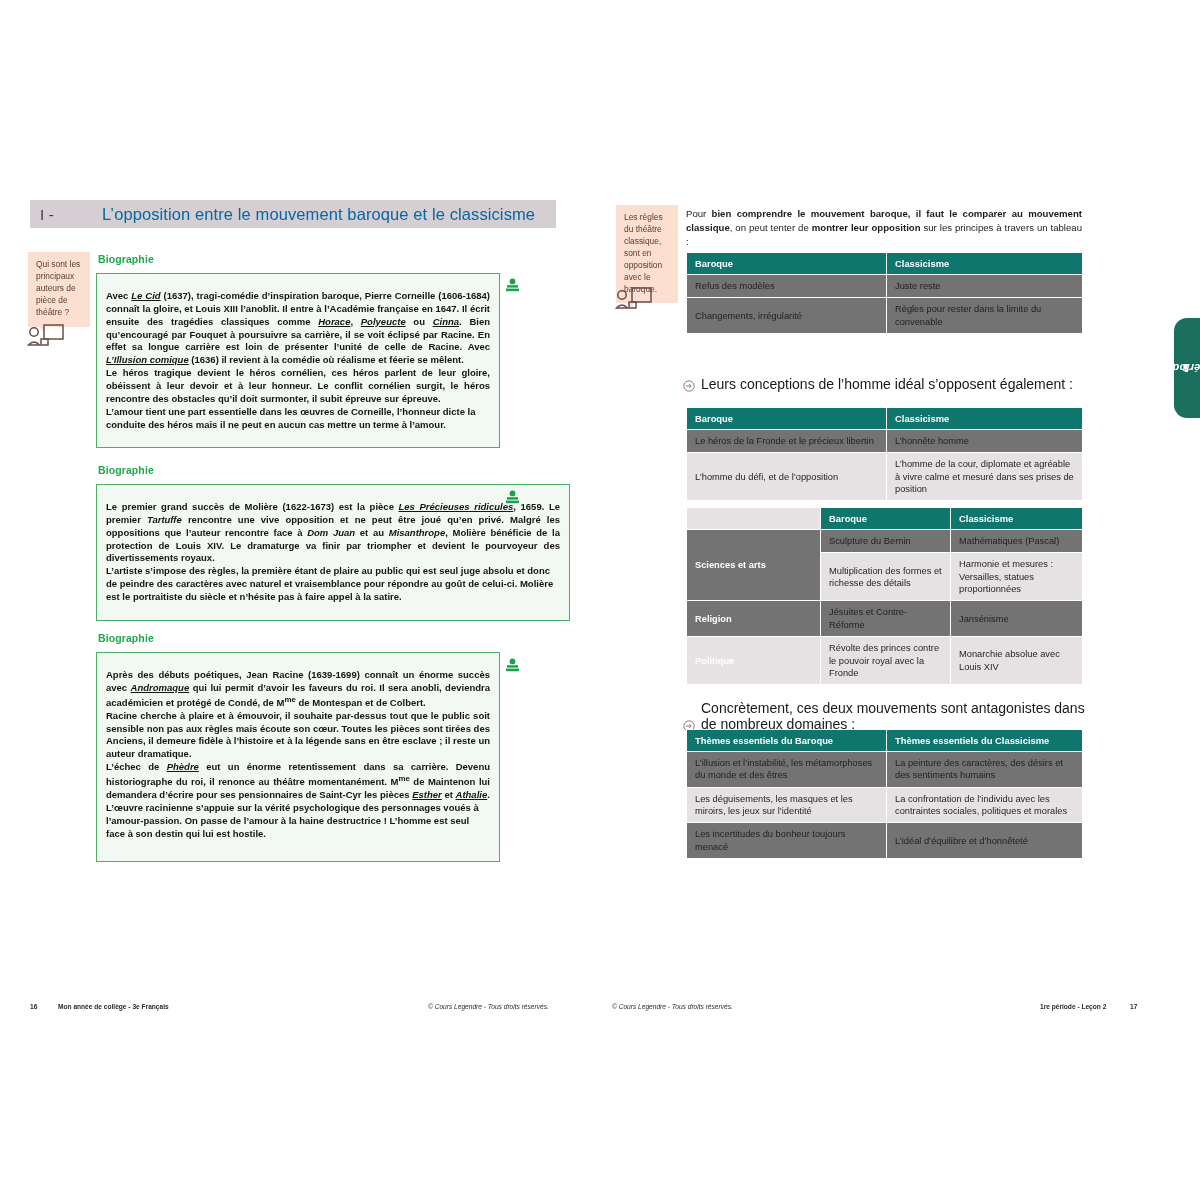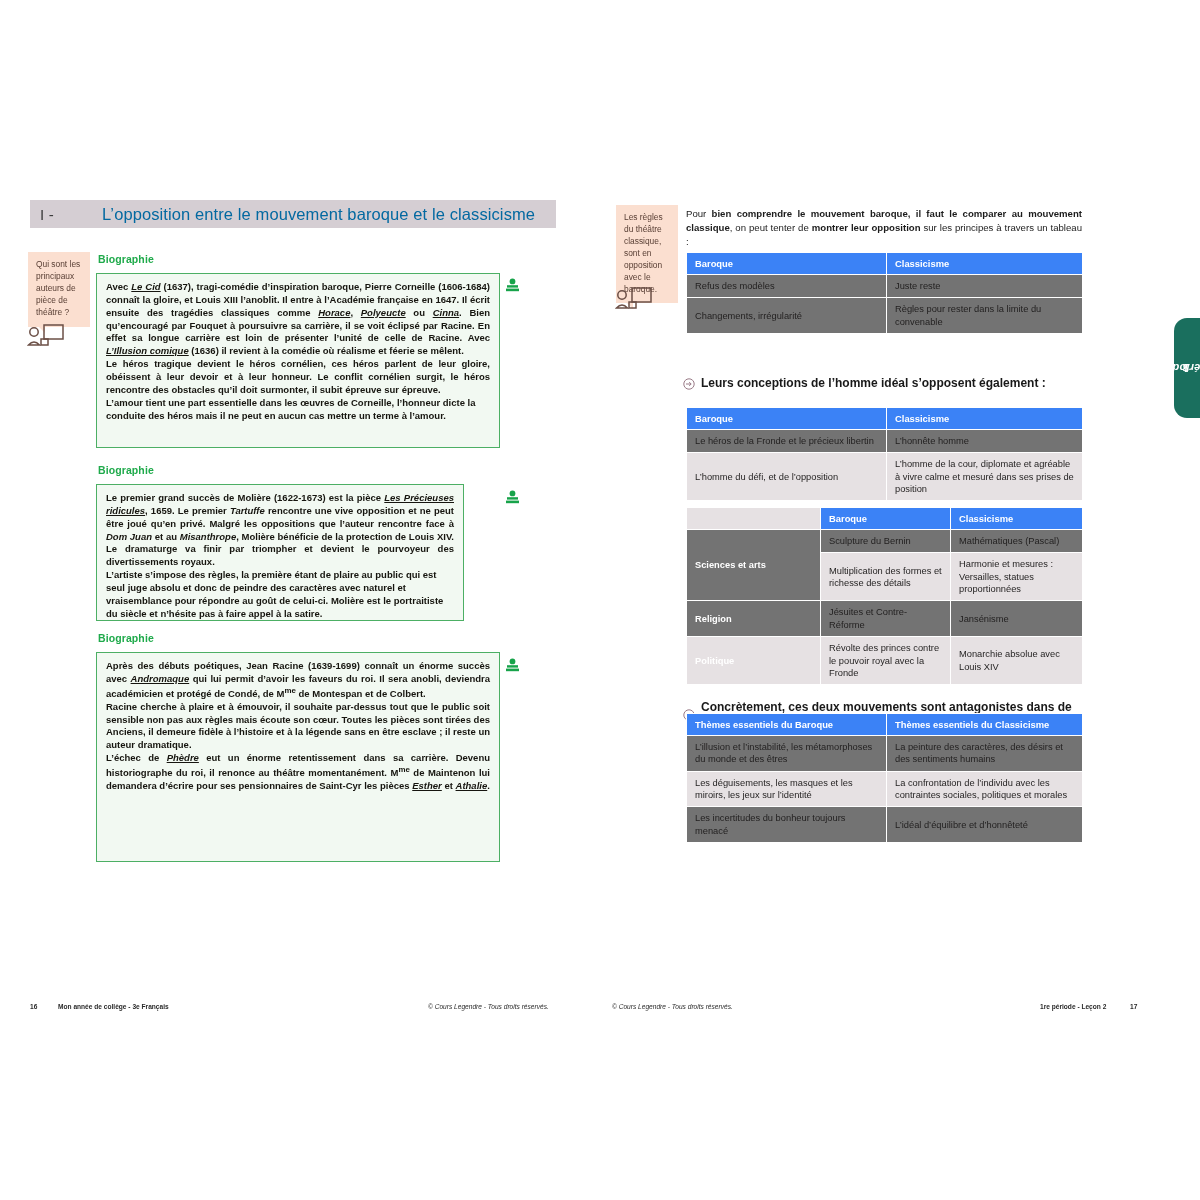--- a/index.html
+++ b/index.html
@@ -90,21 +90,21 @@
     color: #1faa4b;
     letter-spacing: .1px;
   }
 
   
   .green-box {
     position: absolute;
     border: 1px solid #4caf64;
     background: #f2f9f2;
     box-sizing: border-box;
-    padding: 7px 9px 7px 9px;
+    padding: 16px 9px 7px 9px;
   }
   .green-box p {
     margin: 0;
     font-size: 9.5px;
     line-height: 1.355;
     font-weight: bold;
     color: #16150f;
     text-align: justify;
     text-justify: inter-word;
   }
@@ -132,21 +132,21 @@
   .intro-text b { font-weight: bold; }
 
   table.cmp {
     position: absolute;
     border-collapse: collapse;
     table-layout: fixed;
     font-size: 9.3px;
     color: #211f1f;
   }
   table.cmp th {
-    background: #3b82f6;
+    background: #0f766e;
     color: #ffffff;
     font-weight: bold;
     text-align: left;
     padding: 5px 8px;
     font-size: 9.4px;
     border: 1px solid #ffffff;
   }
   table.cmp td {
     padding: 5px 8px;
     vertical-align: middle;
@@ -159,24 +159,24 @@
     background: #a2848f;
     color: #ffffff;
     font-weight: bold;
     vertical-align: middle;
   }
   table.cmp th.blank { background: #e6e1e3; border-color:#ffffff; }
 
   .bullet-line {
     position: absolute;
     display: flex;
-    align-items: center;
+    align-items: flex-end;
     gap: 6px;
-    font-size: 12px;
-    font-weight: bold;
+    font-size: 14px;
+    font-weight: normal;
     color: #191919;
   }
   .circ-arrow {
     width: 12px; height: 12px;
     flex: 0 0 12px;
     margin-top: 1px;
   }
 
   
   .side-tab {
@@ -242,35 +242,36 @@
       <p>Le héros tragique devient le héros cornélien, ces héros parlent de leur gloire, obéissent à leur devoir et à leur honneur. Le conflit cornélien surgit, le héros rencontre des obstacles qu’il doit surmonter, il subit épreuve sur épreuve.</p>
       <p class="last">L’amour tient une part essentielle dans les œuvres de Corneille, l’honneur dicte la conduite des héros mais il ne peut en aucun cas mettre un terme à l’amour.</p>
     </div>
     <svg class="bio-icon" style="left:506px; top:278px;" viewBox="0 0 13 15">
       <circle cx="6.5" cy="3.4" r="2.9" fill="#17a34a"></circle>
       <rect x="1" y="7.2" width="11" height="2.4" fill="#17a34a"></rect>
       <rect x="0" y="10.6" width="13" height="2.6" fill="#17a34a"></rect>
     </svg>
 
     <div class="bio-label" style="left:98px; top:464px;">Biographie</div>
-    <div class="green-box" style="left:96px; top:484px; width:368px; height:137px;">
+    <div class="green-box" style="left:96px; top:484px; width:474px; height:137px;">
       <p>Le premier grand succès de Molière (1622-1673) est la pièce <u><i>Les Précieuses ridicules</i></u>, 1659. Le premier <i>Tartuffe</i> rencontre une vive opposition et ne peut être joué qu’en privé. Malgré les oppositions que l’auteur rencontre face à <i>Dom Juan</i> et au <i>Misanthrope</i>, Molière bénéficie de la protection de Louis XIV. Le dramaturge va finir par triompher et devient le pourvoyeur des divertissements royaux.</p>
       <p class="last">L’artiste s’impose des règles, la première étant de plaire au public qui est seul juge absolu et donc de peindre des caractères avec naturel et vraisemblance pour répondre au goût de celui-ci. Molière est le portraitiste du siècle et n’hésite pas à faire appel à la satire.</p>
     </div>
     <svg class="bio-icon" style="left:506px; top:490px;" viewBox="0 0 13 15">
       <circle cx="6.5" cy="3.4" r="2.9" fill="#17a34a"></circle>
       <rect x="1" y="7.2" width="11" height="2.4" fill="#17a34a"></rect>
       <rect x="0" y="10.6" width="13" height="2.6" fill="#17a34a"></rect>
     </svg>
 
     <div class="bio-label" style="left:98px; top:632px;">Biographie</div>
     <div class="green-box" style="left:96px; top:652px; width:404px; height:210px;">
       <p>Après des débuts poétiques, Jean Racine (1639-1699) connaît un énorme succès avec <u><i>Andromaque</i></u> qui lui permit d’avoir les faveurs du roi. Il sera anobli, deviendra académicien et protégé de Condé, de M<sup>me</sup> de Montespan et de Colbert.</p>
       <p>Racine cherche à plaire et à émouvoir, il souhaite par-dessus tout que le public soit sensible non pas aux règles mais écoute son cœur. Toutes les pièces sont tirées des Anciens, il demeure fidèle à l’histoire et à la légende sans en être esclave ; il reste un auteur dramatique.</p>
       <p>L’échec de <u><i>Phèdre</i></u> eut un énorme retentissement dans sa carrière. Devenu historiographe du roi, il renonce au théâtre momentanément. M<sup>me</sup> de Maintenon lui demandera d’écrire pour ses pensionnaires de Saint-Cyr les pièces <u><i>Esther</i></u> et <u><i>Athalie</i></u>.</p>
+      <p class="last">L’œuvre racinienne s’appuie sur la vérité psychologique des personnages voués à l’amour-passion. On passe de l’amour à la haine destructrice ! L’homme est seul face à son destin qui lui est hostile.</p>
     </div>
     <svg class="bio-icon" style="left:506px; top:658px;" viewBox="0 0 13 15">
       <circle cx="6.5" cy="3.4" r="2.9" fill="#17a34a"></circle>
       <rect x="1" y="7.2" width="11" height="2.4" fill="#17a34a"></rect>
       <rect x="0" y="10.6" width="13" height="2.6" fill="#17a34a"></rect>
     </svg>
 
     <div class="footer f-pageno" style="left:30px;">16</div>
     <div class="footer f-book" style="left:58px;">Mon année de collège - 3e Français</div>
     <div class="footer f-copy" style="left:428px;">© Cours Legendre - Tous droits réservés.</div>
@@ -381,21 +382,21 @@
     </table>
 
     <div class="bullet-line" style="left:83px; top:700px; width:420px;">
       <svg class="circ-arrow" viewBox="0 0 12 12">
         <circle cx="6" cy="6" r="5.2" fill="none" stroke="#9a7b87" stroke-width="1"></circle>
         <path d="M3 6 h5 M6.2 4.2 L8.2 6 L6.2 7.8" fill="none" stroke="#9a7b87" stroke-width="1"></path>
       </svg>
       <span>Concrètement, ces deux mouvements sont antagonistes dans de nombreux domaines :</span>
     </div>
 
-    <table class="cmp" style="left:86px; top:713px; width:396px;">
+    <table class="cmp" style="left:86px; top:729px; width:396px;">
       <colgroup>
           <col style="width:200px">
           <col style="width:196px">
         </colgroup>
       <thead>
         <tr>
           <th>Thèmes essentiels du Baroque</th>
           <th>Thèmes essentiels du Classicisme</th>
         </tr>
       </thead>

